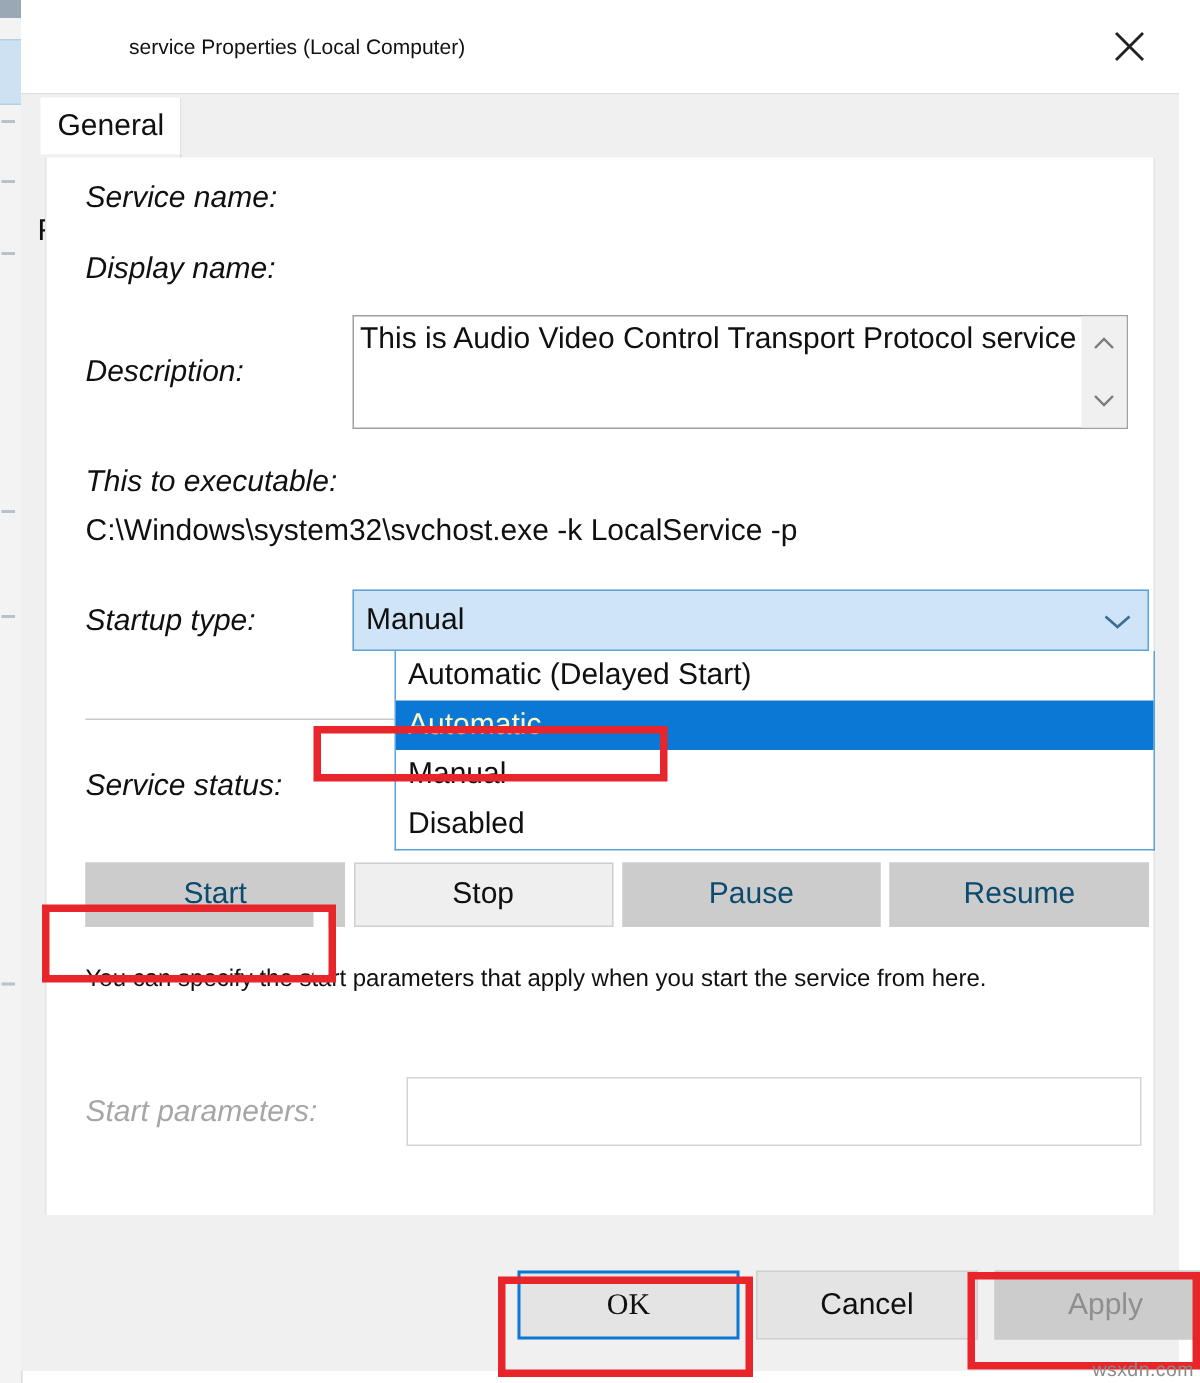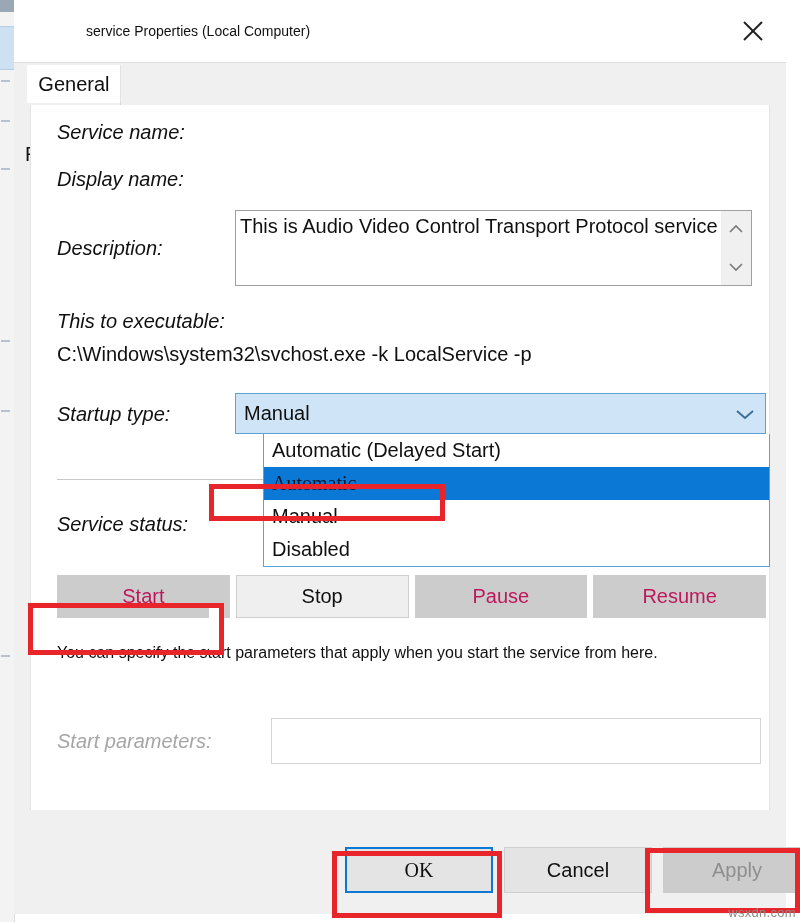--- a/index.html
+++ b/index.html
@@ -239,22 +239,21 @@
     height: 33px;
     line-height: 33px;
     padding-left: 8px;
     font-size: 20px;
     color: #101010;
     white-space: nowrap;
     cursor: pointer;
   }
   .dd-item.selected {
     background: #0a78d4;
-    color: #0f172a;
-    font-family: Liberation Serif, serif;
+    color: #fef9c3;
   }
 
   
   #separator {
     position: absolute;
     left: 26px;
     top: 374px;
     width: 465px;
     height: 1px;
     background: #c8c8c8;
@@ -279,21 +278,21 @@
     display: flex;
     align-items: center;
     justify-content: center;
     box-sizing: border-box;
     cursor: pointer;
     font-family: "Liberation Sans", sans-serif;
   }
   .ctrl-btn.disabled {
     background: #cccccc;
     border-color: #cccccc;
-    color: #be185d;
+    color: #0c4a6e;
     cursor: default;
   }
 
   
   #hint {
     position: absolute;
     left: 26px;
     top: 533px;
     width: 700px;
     font-size: 16px;

